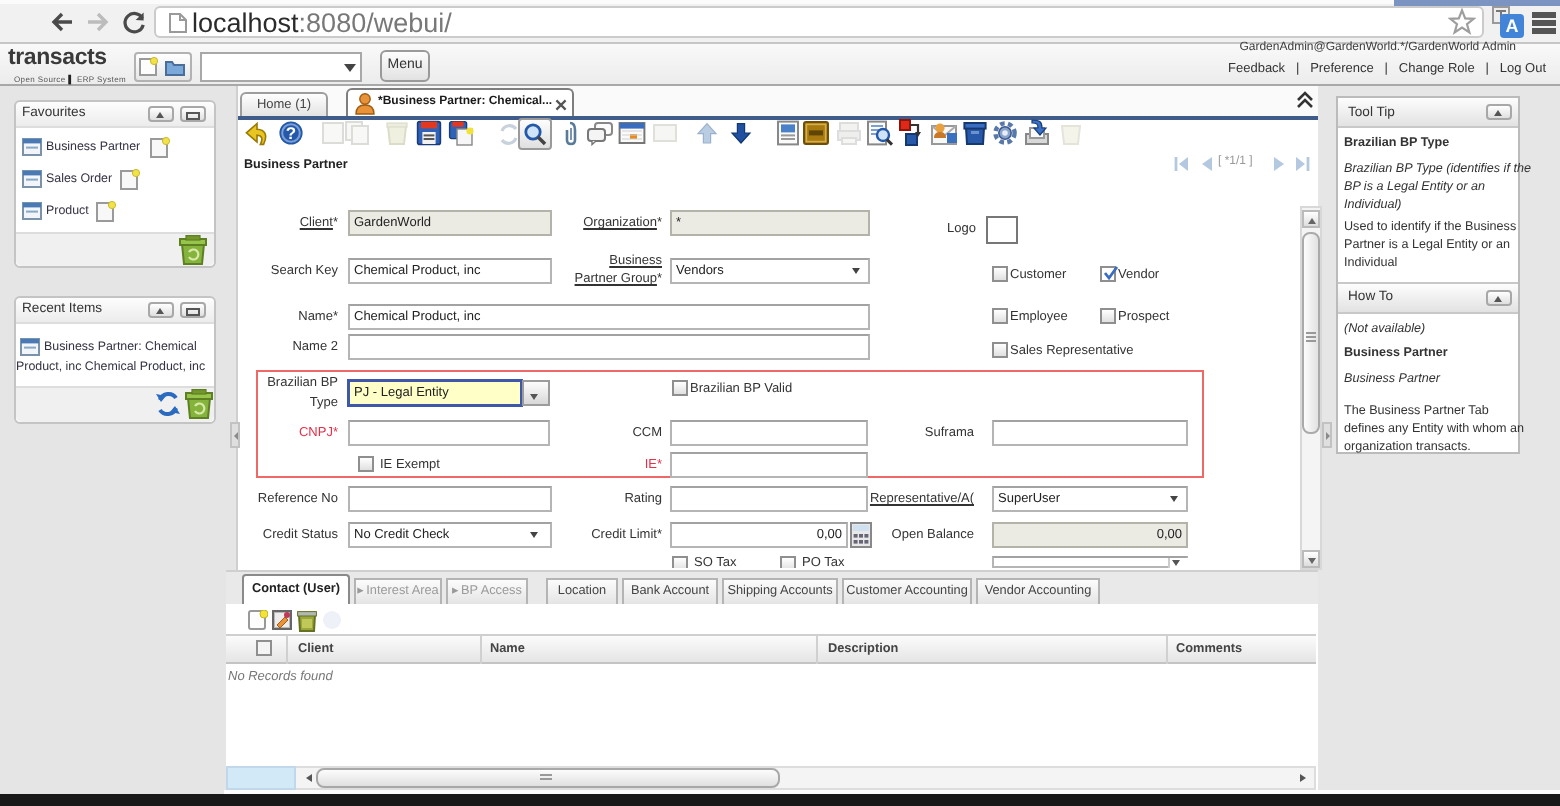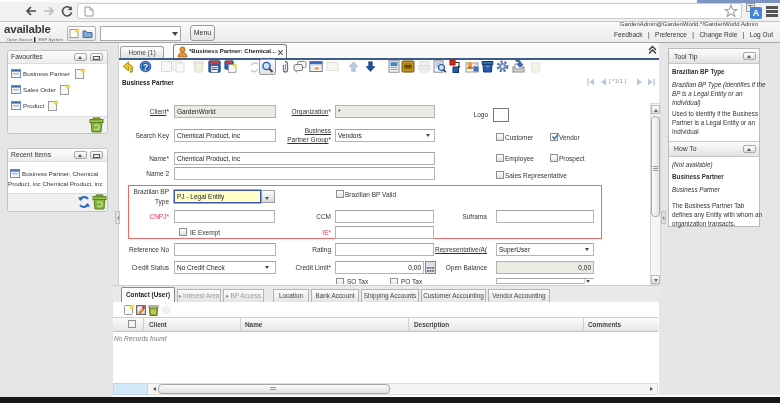--- a/index.html
+++ b/index.html
@@ -34,33 +34,34 @@
     </svg>
 <svg class="ab" style="left:60px;top:4px;" width="14" height="14">
       <path d="M11.2 5.2 A4.6 4.6 0 1 0 11.6 8.4" stroke="#4a4a4a" stroke-width="1.6" fill="none"></path>
       <path d="M11.8 2.2 L11.8 6.2 L7.8 6.0 Z" fill="#4a4a4a"></path>
     </svg>
 <div class="ab" style="left:77px;top:3px;width:665px;height:16px;background:#fff;border:1px solid #cbcbcb;border-radius:3px;box-sizing:border-box;"></div>
 <svg class="ab" style="left:84px;top:6px;" width="10" height="11">
       <path d="M1 1 H6 L9 4 V10 H1 Z" fill="#fff" stroke="#9a9a9a"></path>
       <path d="M6 1 V4 H9" fill="none" stroke="#9a9a9a"></path>
     </svg>
+<div class="ab" style="left:96px;top:3.5px;font-size:13.5px;color:#2b2b2b;">localhost<span style="color:#787878;">:8080/webui/</span></div>
 <svg class="ab" style="left:724px;top:4px;" width="14" height="14">
       <path d="M7 1.2 L8.6 5.2 L12.8 5.4 L9.5 8.1 L10.7 12.2 L7 9.8 L3.3 12.2 L4.5 8.1 L1.2 5.4 L5.4 5.2 Z" fill="none" stroke="#9e9e9e" stroke-width="1.1"></path>
     </svg>
 <div class="ab" style="left:746px;top:3px;width:9px;height:9px;background:#eee;border:1px solid #9a9a9a;box-sizing:border-box;"></div>
     <div class="ab" style="left:748px;top:5px;width:5px;height:1px;background:#777;"></div>
     <div class="ab" style="left:750px;top:5px;width:1px;height:5px;background:#777;"></div>
 <div class="ab" style="left:750px;top:7px;width:12px;height:12px;background:#4285d8;border-radius:2px;color:#fff;font-size:9px;font-weight:bold;text-align:center;line-height:12px;">A</div>
 <div class="ab" style="left:766px;top:6px;width:12px;height:2.5px;background:#555;"></div>
 <div class="ab" style="left:766px;top:10px;width:12px;height:2.5px;background:#555;"></div>
 <div class="ab" style="left:766px;top:14px;width:12px;height:2.5px;background:#555;"></div>
 
 <div class="ab" style="left:0;top:22px;width:780px;height:21px;background:linear-gradient(#f9f9f9,#ececec);border-bottom:1px solid #a8a8a8;box-sizing:border-box;"></div>
-<div class="ab" style="left:4px;top:23px;font-size:11.5px;font-weight:bold;color:#3a3a3a;letter-spacing:-0.2px;">available</div>
+<div class="ab" style="left:4px;top:23px;font-size:11.5px;font-weight:bold;color:#3a3a3a;letter-spacing:-0.2px;">transacts</div>
 <div class="ab" style="left:7px;top:37px;font-size:4px;color:#555;letter-spacing:0.2px;">Open Source <span style="color:#222;">▌</span> ERP System</div>
 <div class="ab" style="left:67px;top:26px;width:29px;height:15px;border:1px solid #b2b2b2;background:linear-gradient(#fff,#e6e6e6);border-radius:2px;box-sizing:border-box;"></div>
 <svg class="ab" style="left:69px;top:28px;" width="11" height="11">
       <rect x="1" y="1.5" width="8" height="8" fill="#fdfdfd" stroke="#9a9a9a"></rect>
       <circle cx="8" cy="2.5" r="1.8" fill="#f0e24a" stroke="#cdb92a" stroke-width="0.5"></circle>
     </svg>
 <svg class="ab" style="left:82px;top:28px;" width="11" height="11">
       <path d="M1 3 H4 L5 4.5 H10 V9.5 H1 Z" fill="#7aa8d8" stroke="#4a6d9a"></path>
     </svg>
 <div class="ab" style="left:100px;top:26px;width:81px;height:15px;background:#fff;border:1px solid #a8a8a8;box-sizing:border-box;"></div>

